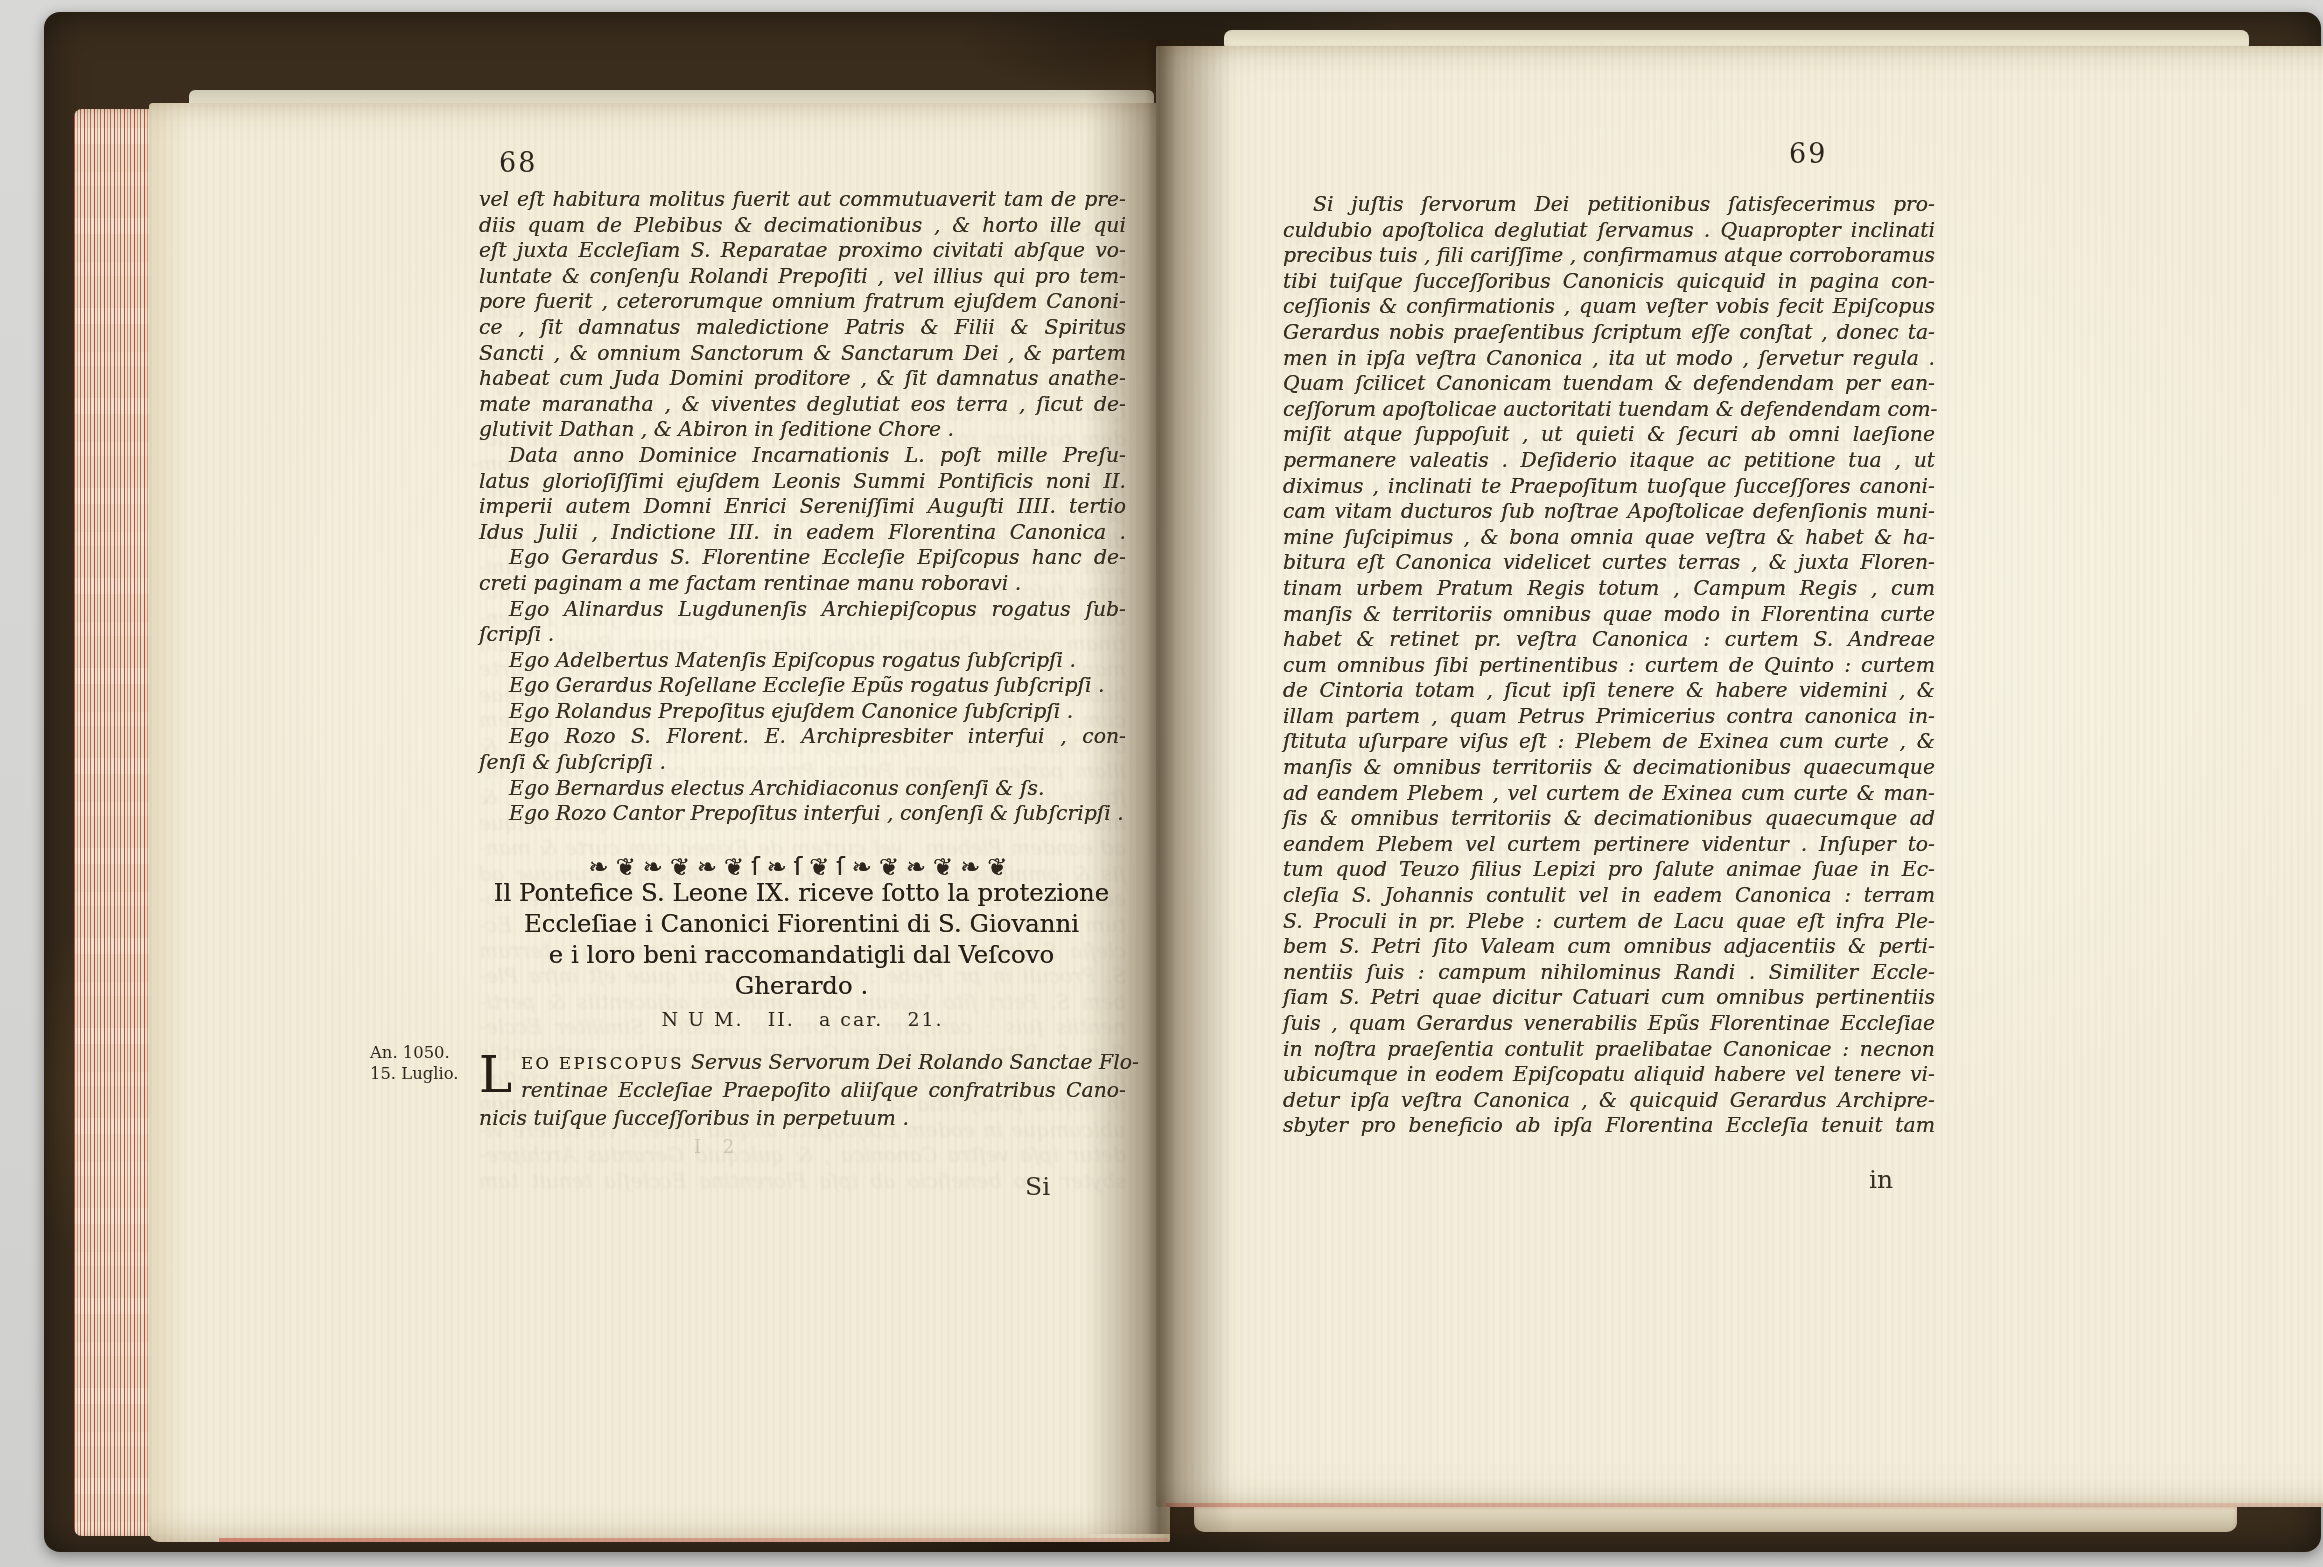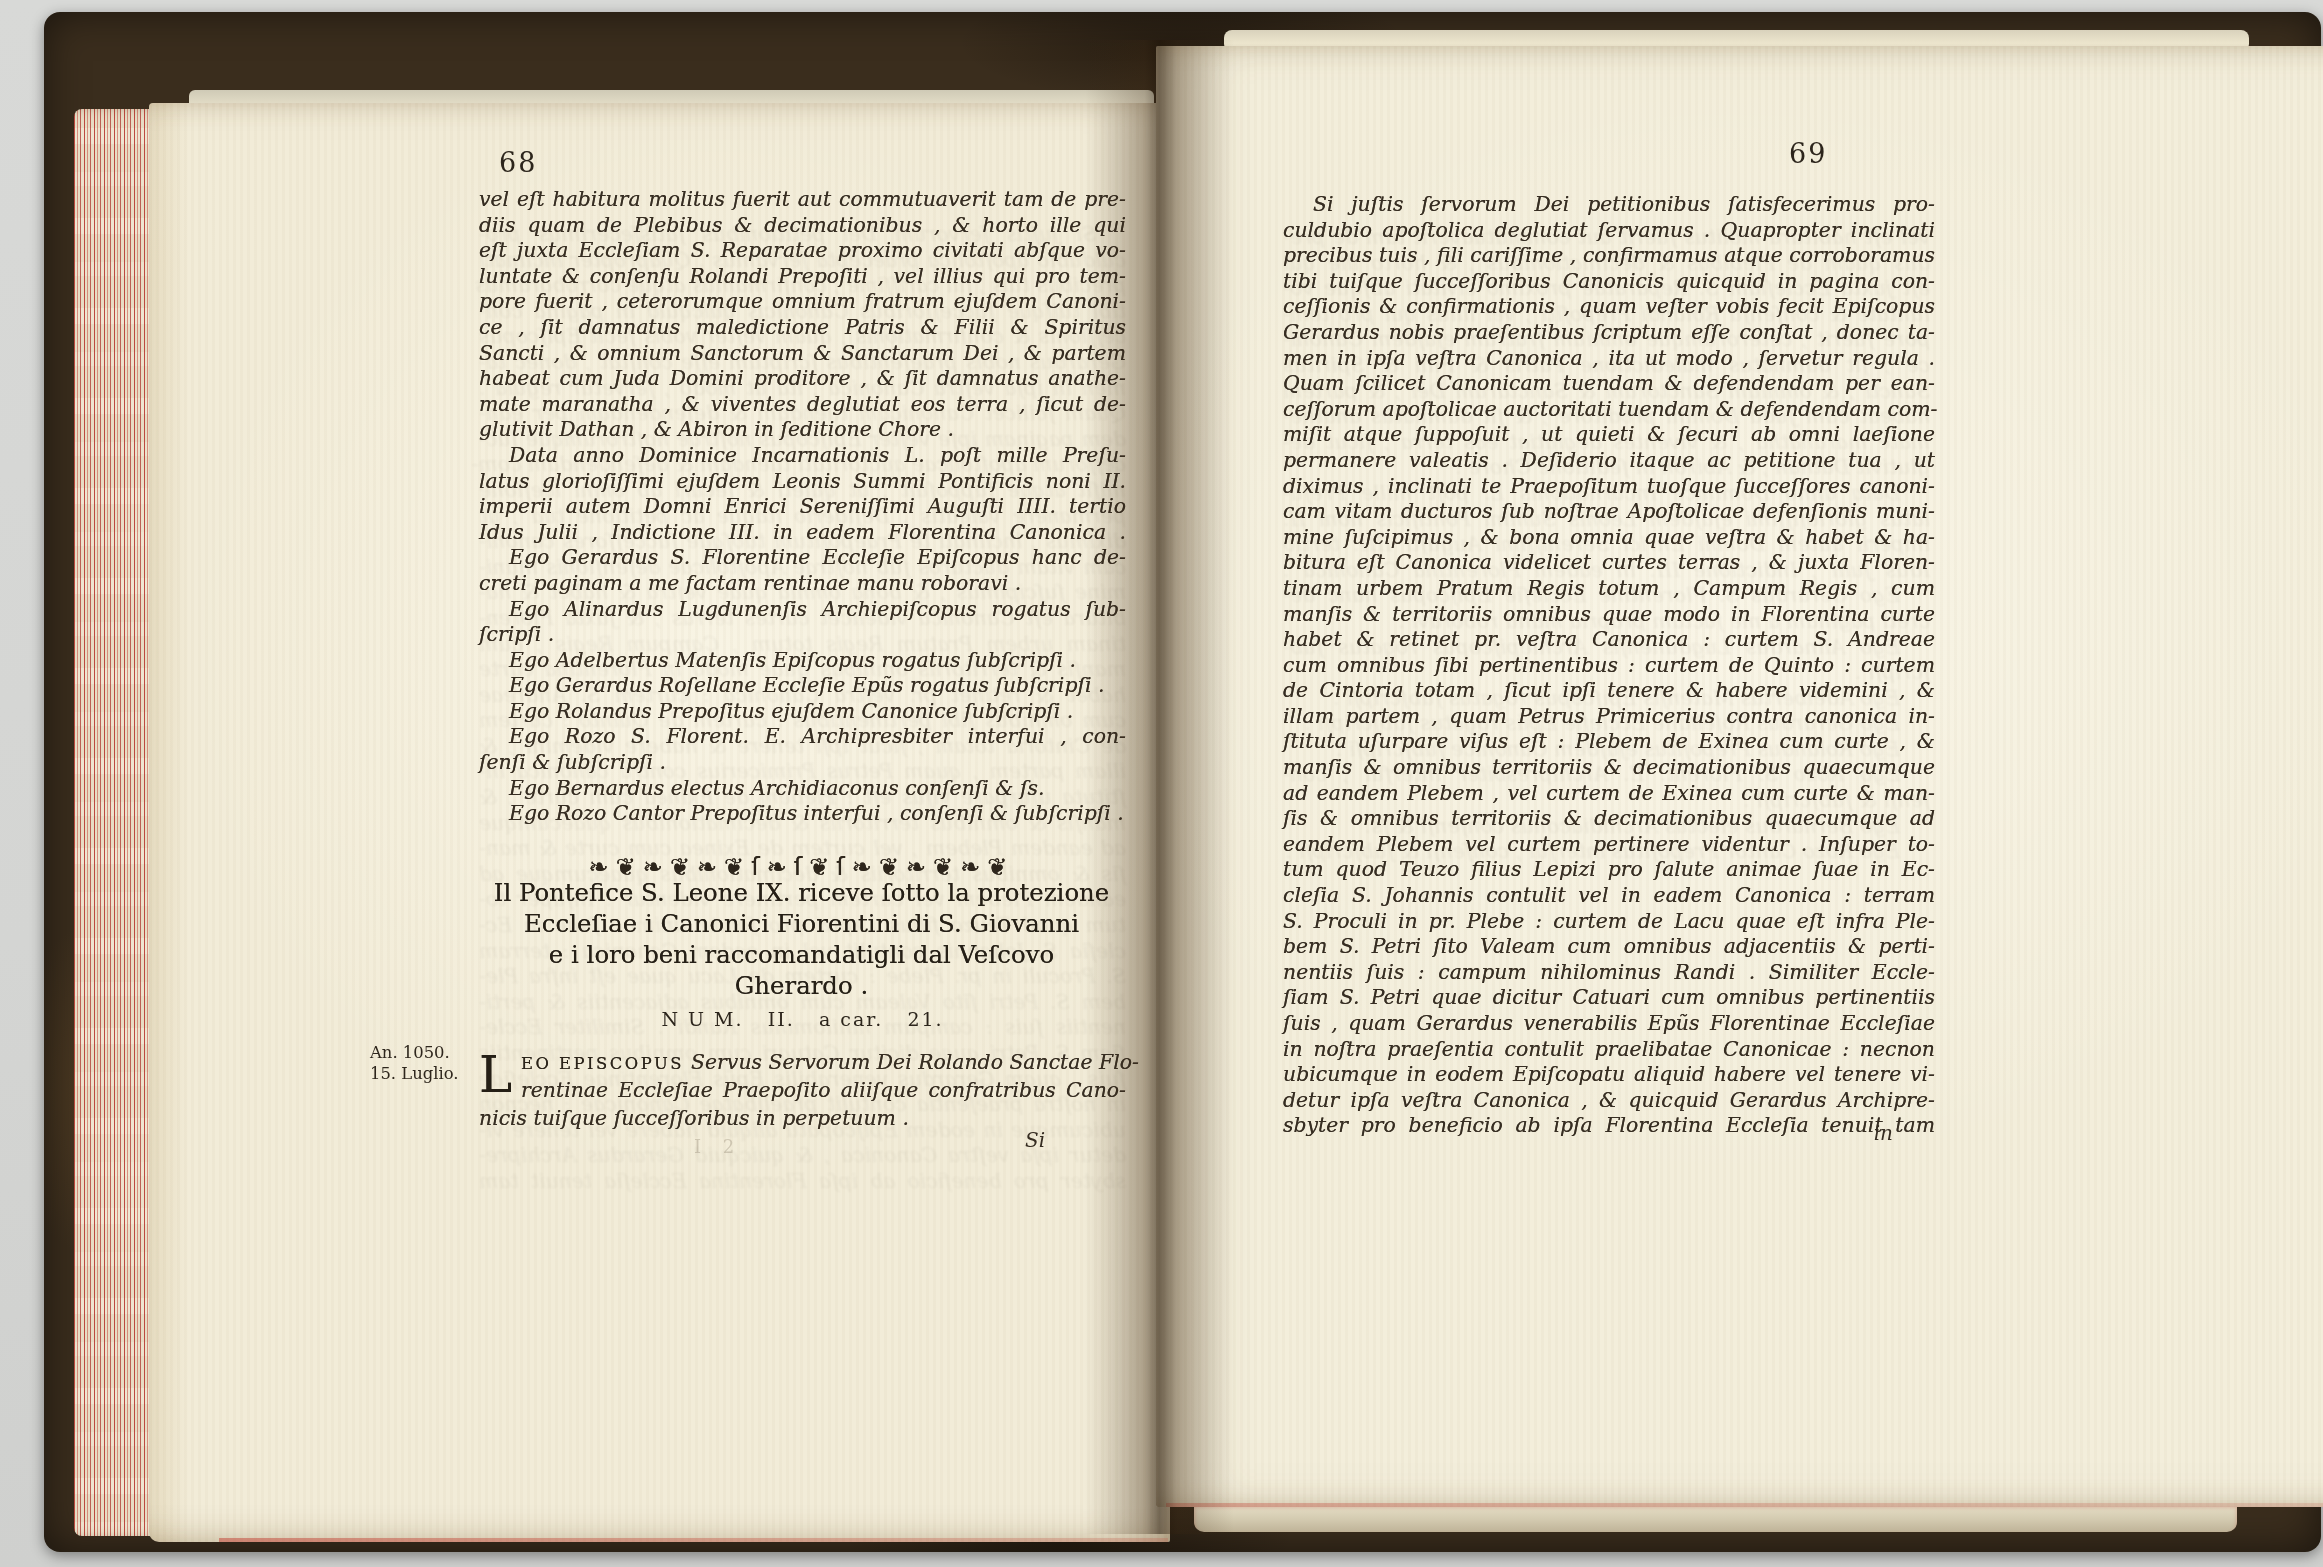--- a/index.html
+++ b/index.html
@@ -107,21 +107,21 @@
   .margin-note{width:103px;text-align:left;}
   .mline{font-size:16.4px;line-height:21px;color:#2e261c;}
   .incipit{width:647px;}
   .incipit .line{height:28px;line-height:28px;}
   .dropcap{
     float:left;font-size:50px;line-height:50px;height:52px;width:34px;font-style:normal;
     color:#251f16;margin-right:8px;margin-top:2px;text-shadow:0 0 0.6px rgba(37,31,22,.85);
   }
   .sc{font-style:normal;font-size:16.4px;letter-spacing:2.5px;color:#2b241a;}
   .it-rest{margin-left:7px;}
-  .catchword{font-style:italic;font-size:20px;color:#362d22;}
+  .catchword{font-size:25px;color:#362d22;margin-top:44px;}
   .sig-ghost{font-size:18px;letter-spacing:8px;color:#5a4c38;opacity:.22;}
   .ghost{
     pointer-events:none;transform:scaleX(-1);filter:blur(1.2px);opacity:.055;
   }
   .ghost .line{text-shadow:none;}
 </style>
 </head>
 <body>
 
 <div class="abs" style="left:0;top:0;width:2323px;height:1567px;">

